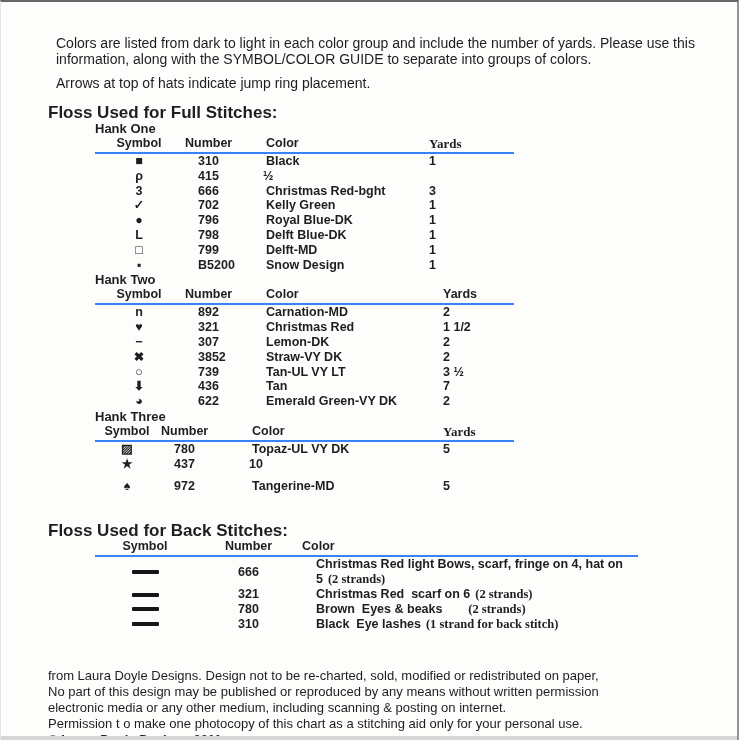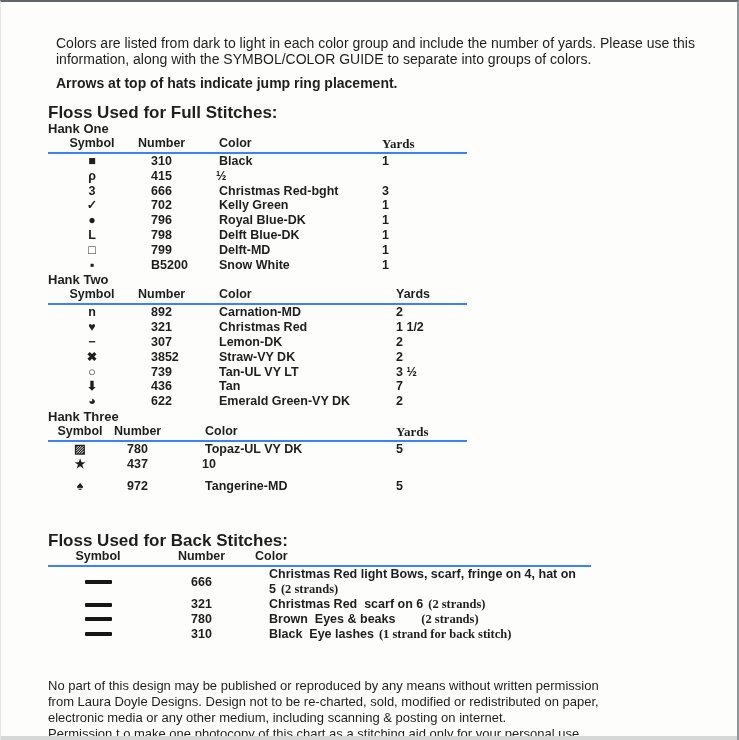--- a/index.html
+++ b/index.html
@@ -7,25 +7,25 @@
     width:739px;height:740px;position:relative;overflow:hidden;
     background:#fdfdfc;color:#1e1e1e;
     font-family:"Liberation Sans",sans-serif;
     border-top:2px solid #63676a;
     border-right:2px solid #8f9496;
     border-left:1px solid #e4e4e4;
     box-sizing:border-box;
   }
   .page{padding:25px 28px 0 47px;}
   .intro{margin:8px;width:662px;font-size:14px;line-height:16px;}
-  .bold{font-weight:bold;}
+  .bold{font-weight:normal;}
   .section-heading{margin:14px 0 0 0;font-size:17px;line-height:16px;font-weight:bold;}
-  .back-heading{margin-top:40px;}
+  .back-heading{margin-top:30px;}
   .hank-title{font-size:13px;font-weight:bold;line-height:15px;}
-  .hank{font-size:12.5px;font-weight:bold;}
+  .hank{font-size:12.5px;font-weight:bold;margin-left:47px;}
   .t1,.t2,.t3{width:419px;}
   .tb{width:543px;}
   .tr{display:grid;line-height:14.8px;align-items:center;}
   .t1 .tr{grid-template-columns:88px 80px 166px 1fr;}
   .t2 .tr{grid-template-columns:88px 80px 180px 1fr;}
   .t3 .tr{grid-template-columns:64px 90px 194px 1fr;}
   .tb .tr{grid-template-columns:100px 107px 1fr;}
   .thead{border-bottom:2px solid #3b82f6;line-height:15px;padding-bottom:1px;}
   .th.sym,.td.sym{text-align:center;}
   .th.num{padding-left:2px;}
@@ -107,21 +107,21 @@
         <div class="tr">
           <span class="td sym">□</span>
           <span class="td num">799</span>
           <span class="td col">Delft-MD</span>
           <span class="td yds">1</span>
         </div>
 
         <div class="tr">
           <span class="td sym">▪</span>
           <span class="td num">B5200</span>
-          <span class="td col">Snow White</span>
+          <span class="td col">Snow Design</span>
           <span class="td yds">1</span>
         </div>
       </div>
   </section>
 
   <section class="hank t2">
     <div class="hank-title">Hank Two</div>
     <div class="tr thead">
       <span class="th sym">Symbol</span>
       <span class="th num">Number</span>
@@ -244,24 +244,24 @@
         <div class="tr">
           <span class="td sym"><i class="bs-line"></i></span>
           <span class="td num">310</span>
           <span class="td col"><span>Black&nbsp; Eye lashes</span><span class="note">(1 strand for back stitch)</span></span>
         </div>
       </div>
   </section>
 
   <div class="footer">
 
+      <div class="fline">from Laura Doyle Designs. Design not to be re-charted, sold, modified or redistributed on paper,</div>
+
       <div class="fline">No part of this design may be published or reproduced by any means without written permission</div>
 
-      <div class="fline">from Laura Doyle Designs. Design not to be re-charted, sold, modified or redistributed on paper,</div>
-
       <div class="fline">electronic media or any other medium, including scanning &amp; posting on internet.</div>
 
       <div class="fline">Permission t o make one photocopy of this chart as a stitching aid only for your personal use.</div>
     </div>
   <div class="copyright">© Laura Doyle Designs 2011</div>
 
 </div>
 
 <div class="scan-bottom"></div>
 

